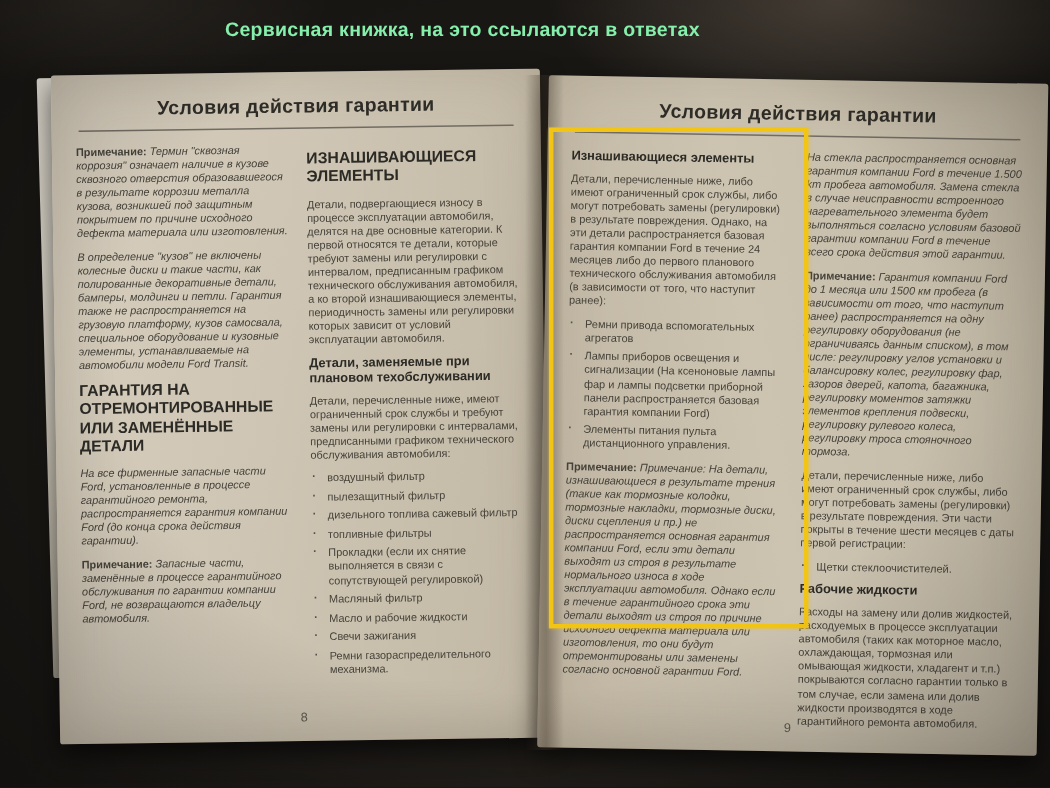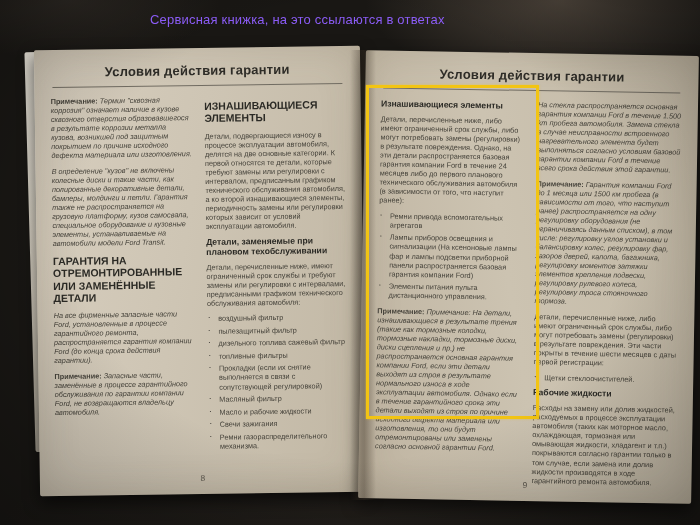--- a/index.html
+++ b/index.html
@@ -14,21 +14,21 @@
   .bg-sheen {
     position: absolute; inset: 0;
     background:
       radial-gradient(ellipse 300px 130px at 80% 0%, rgba(125,110,95,.5), transparent 65%),
       radial-gradient(ellipse 250px 100px at 10% 0%, rgba(90,80,70,.28), transparent 60%),
       radial-gradient(ellipse 500px 120px at 50% 100%, rgba(60,52,45,.25), transparent 70%);
   }
 
   .caption {
     position: absolute; top: 12px; left: 150px;
-    font-size: 13px; font-weight: 400; color: #8b5cf6;
+    font-size: 13px; font-weight: 700; color: #86efac;
     letter-spacing: .2px; z-index: 30;
   }
 
   .page-edges {
     position: absolute; left: 30px; top: 52px; width: 14px; height: 400px;
     background: linear-gradient(180deg, #f0ebe0, #d9d2c3 60%, #bdb5a5);
     transform: rotate(-1.6deg);
     border-radius: 2px;
   }
 

